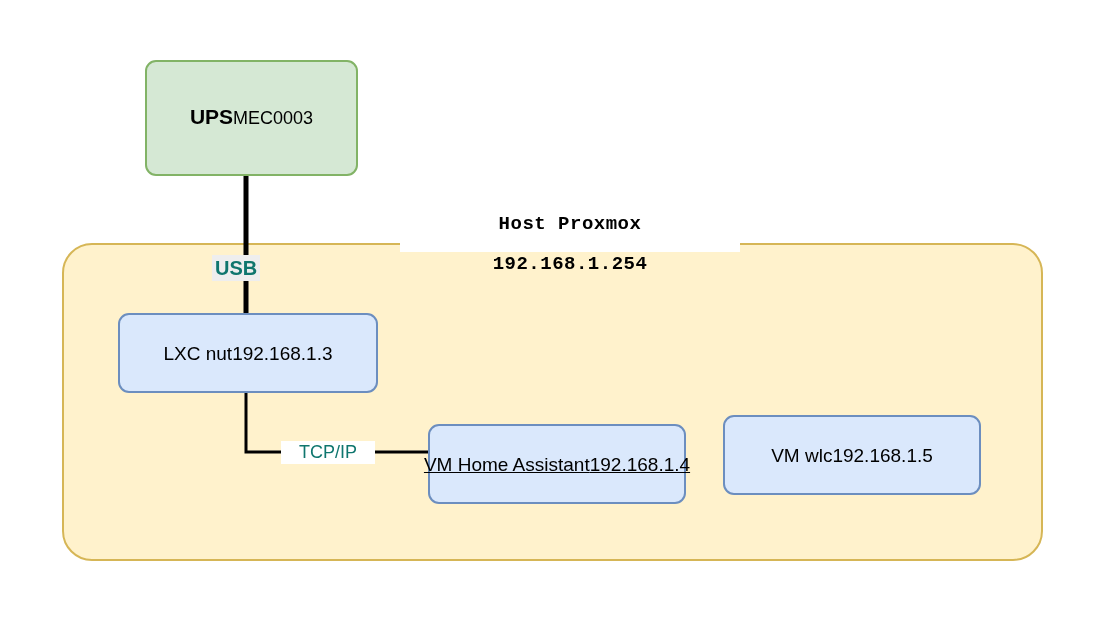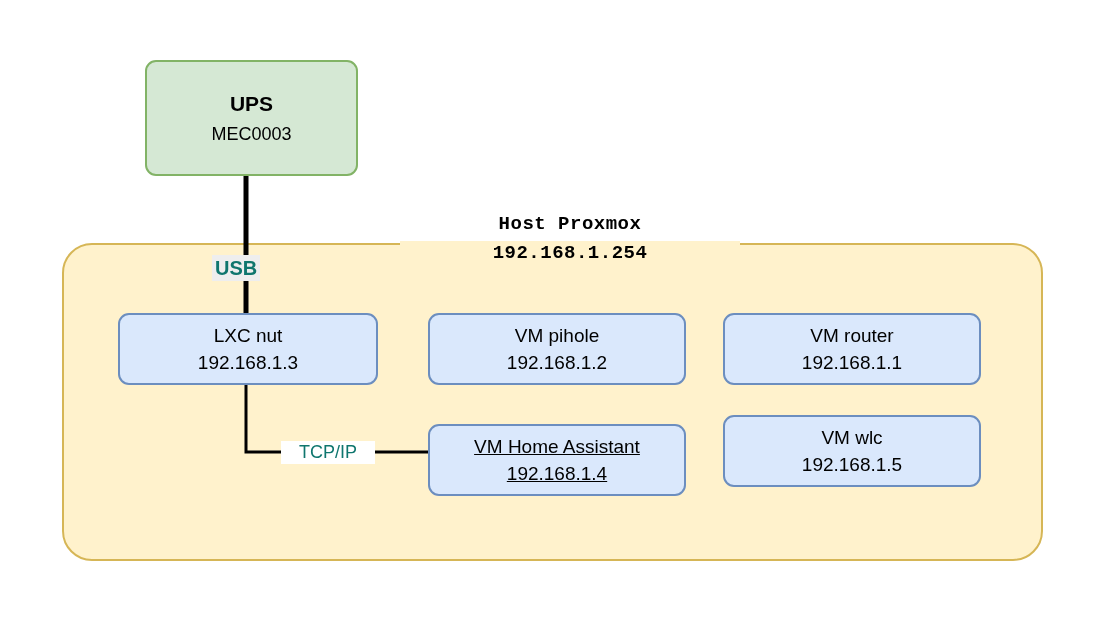--- a/index.html
+++ b/index.html
@@ -43,34 +43,34 @@
     font-size: 19px;
     font-weight: 700;
     color: #000000;
     line-height: 25px;
     letter-spacing: 0.5px;
     white-space: nowrap;
   }
   #host-label .host-title {
     display: block;
     background: #ffffff;
-    padding-bottom: 4px;
+    padding-bottom: 15px;
   }
   #host-label .host-ip {
     display: block;
     background: #fff2cc;
   }
 
   
   .node {
     position: absolute;
     box-sizing: border-box;
     border-radius: 11px;
     display: flex;
-    flex-direction: column;
+    flex-direction: row;
     align-items: center;
     justify-content: center;
     text-align: center;
     color: #000000;
     z-index: 3;
   }
   .node .line {
     display: block;
     white-space: nowrap;
   }
@@ -97,21 +97,21 @@
     line-height: 30px;
     margin-bottom: 2px;
   }
   #node-ups .sub {
     font-size: 18px;
     line-height: 26px;
   }
 
   
   .node-vm {
-    height: 72px;
+    height: 80px;
     font-size: 19px;
     line-height: 27px;
   }
   #node-lxc-nut   { left: 118px; top: 313px; width: 260px; }
   #node-pihole    { left: 428px; top: 313px; width: 258px; }
   #node-router    { left: 723px; top: 313px; width: 258px; }
   #node-homeassistant { left: 428px; top: 424px; width: 258px; text-decoration: underline; }
   #node-wlc       { left: 723px; top: 415px; width: 258px; text-align: center; }
 
   
@@ -172,29 +172,21 @@
   <div class="node node-green" id="node-ups">
     <span class="line title">UPS</span>
     <span class="line sub">MEC0003</span>
   </div>
 
   <div class="node node-blue node-vm" id="node-lxc-nut">
     <span class="line">LXC nut</span>
     <span class="line">192.168.1.3</span>
   </div>
 
-  <div class="node node-blue node-vm" id="node-pihole">
-    <span class="line">VM pihole</span>
-    <span class="line">192.168.1.2</span>
-  </div>
 
-  <div class="node node-blue node-vm" id="node-router">
-    <span class="line">VM router</span>
-    <span class="line">192.168.1.1</span>
-  </div>
 
   <div class="node node-blue node-vm" id="node-homeassistant">
     <span class="line">VM Home Assistant</span>
     <span class="line">192.168.1.4</span>
   </div>
 
   <div class="node node-blue node-vm" id="node-wlc">
     <span class="line">VM wlc</span>
     <span class="line">192.168.1.5</span>
   </div>

